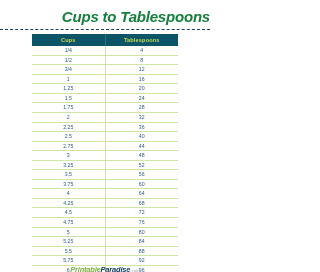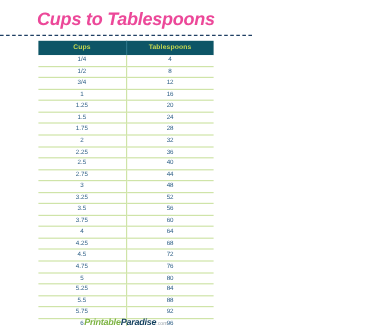--- a/index.html
+++ b/index.html
@@ -9,25 +9,25 @@
   body {
     width: 210px;
     height: 272px;
     background: #ffffff;
     font-family: "Liberation Sans", sans-serif;
     overflow: hidden;
     position: relative;
   }
 
   #page-title {
-    text-align: center;
+    text-align: right;
     font-size: 15px;
     font-weight: bold;
     font-style: italic;
-    color: #ec4899;
+    color: #15803d;
     letter-spacing: -0.2px;
     margin: 0;
     padding-top: 8px;
     line-height: 18px;
     white-space: nowrap;
   }
 
   #divider {
     position: absolute;
     top: 29px;

